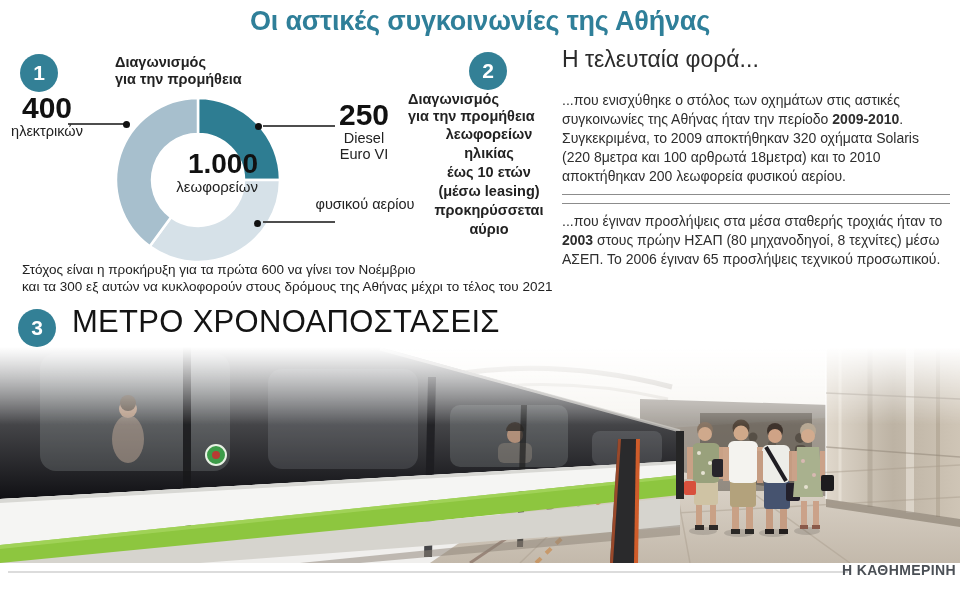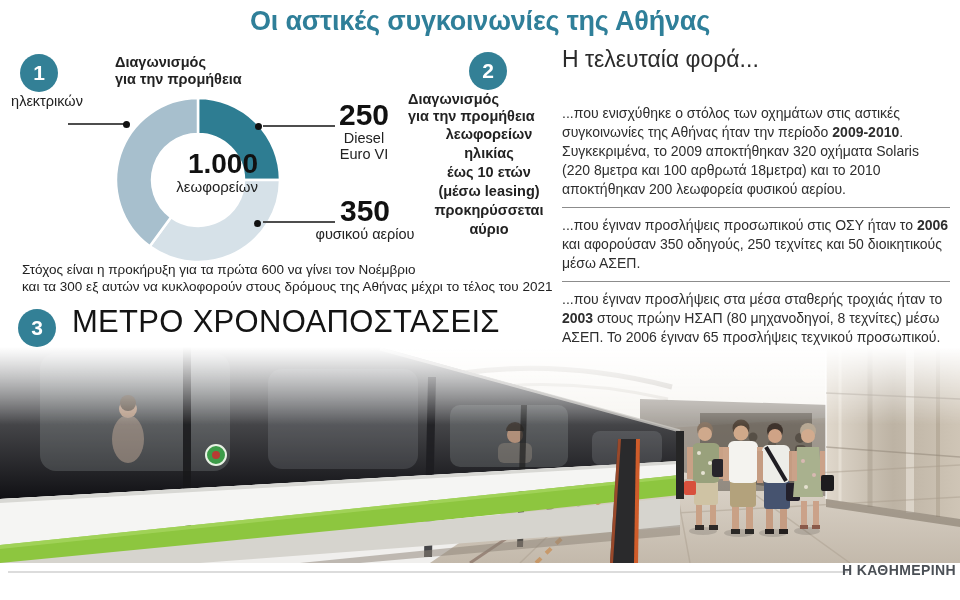--- a/index.html
+++ b/index.html
@@ -19,21 +19,21 @@
   .donut-center{position:absolute;left:138px;top:150px;width:120px;text-align:right}
   .donut-center .num{font-weight:bold;font-size:28px;line-height:28px;color:#111}
   .donut-center .lbl{font-size:15px;color:#222}
   .caption{position:absolute;left:22px;top:261px;width:545px;font-size:13.5px;line-height:17px;
            color:#222;white-space:pre-line}
   .s2col{position:absolute;left:408px;top:91px;width:162px;text-align:center}
   .s2col .val{font-weight:bold;font-size:32px;line-height:32px;margin:3px 0 1px 0}
   .s2col .desc{font-weight:bold;font-size:14.5px;line-height:19px;white-space:pre-line;color:#222}
   .rcol{position:absolute;left:562px;top:46px;width:388px}
   .rcol h2{margin:0;font-size:23px;font-weight:normal;color:#2b2b2b}
-  .rcol .paras{margin-top:31px}
+  .rcol .paras{margin-top:18px}
   .rcol p{margin:0;font-size:14px;line-height:19px;color:#2e2e2e}
   .rcol hr{border:none;border-top:1px solid #8c8c8c;margin:8px 0}
   .b{font-weight:bold}
   .s3-heading{position:absolute;left:72px;top:304px;font-size:31px;color:#141414;letter-spacing:.3px}
   .tomorrow{position:absolute;left:67px;top:355px;background:#0d0d0d;color:#fff;font-weight:bold;
             font-size:14.5px;padding:3px 11px 4px 11px}
   .mcol{position:absolute;top:345px;white-space:nowrap}
   .mcol .name{font-weight:bold;font-size:14.5px;color:#111}
   .mcol .val{font-weight:bold;font-size:30px;line-height:30px;color:#111}
   .mcol .unit{font-weight:bold;font-size:16px;color:#111;margin-left:4px}
@@ -66,29 +66,29 @@
 </div>
 
 <div class="leader" style="left:68px;top:123px;width:56px"></div>
 <div class="dot" style="left:123px;top:121px"></div>
 <div class="leader" style="left:263px;top:125px;width:72px"></div>
 <div class="dot" style="left:255px;top:123px"></div>
 <div class="leader" style="left:263px;top:221px;width:72px"></div>
 <div class="dot" style="left:254px;top:220px"></div>
 
 <div class="callout" style="left:4px;top:93px;width:86px">
+  <div class="num">400</div>
   <div class="lbl">ηλεκτρικών</div>
 </div>
 <div class="callout" style="left:318px;top:100px;width:92px">
   <div class="num">250</div>
   <div class="lbl">Diesel</div>
   <div class="lbl">Euro VI</div>
 </div>
 <div class="callout" style="left:313px;top:196px;width:104px">
-  <div class="num">350</div>
   <div class="lbl">φυσικού αερίου</div>
 </div>
 
 <div class="caption">Στόχος είναι η προκήρυξη για τα πρώτα 600 να γίνει τον Νοέμβριο
 και τα 300 εξ αυτών να κυκλοφορούν στους δρόμους της Αθήνας μέχρι το τέλος του 2021</div>
 
 <div class="badge" style="left:469px;top:52px">
   <span>2</span>
 </div>
 <div class="s2col">
@@ -100,21 +100,20 @@
 (μέσω leasing)
 προκηρύσσεται
 αύριο</div>
 </div>
 
 <div class="rcol">
   <h2>Η τελευταία φορά...</h2>
   <div class="paras">
     <p><span>...που ενισχύθηκε ο στόλος των οχημάτων στις αστικές συγκοινωνίες της Αθήνας ήταν την περίοδο </span><span class="b">2009-2010</span><span>. Συγκεκριμένα, το 2009 αποκτήθηκαν 320 οχήματα Solaris (220 8μετρα και 100 αρθρωτά 18μετρα) και το 2010 αποκτήθηκαν 200 λεωφορεία φυσικού αερίου.</span></p>
     <hr>
-    <p><span>...που έγιναν προσλήψεις προσωπικού στις ΟΣΥ ήταν το </span><span class="b">2006</span><span> και αφορούσαν 350 οδηγούς, 250 τεχνίτες και 50 διοικητικούς μέσω ΑΣΕΠ.</span></p>
     <hr>
     <p><span>...που έγιναν προσλήψεις στα μέσα σταθερής τροχιάς ήταν το </span><span class="b">2003</span><span> στους πρώην ΗΣΑΠ (80 μηχανοδηγοί, 8 τεχνίτες) μέσω ΑΣΕΠ. Το 2006 έγιναν 65 προσλήψεις τεχνικού προσωπικού.</span></p>
   </div>
 </div>
 
 <div class="badge" style="left:18px;top:309px">
   <span>3</span>
 </div>
 <div class="s3-heading">ΜΕΤΡΟ ΧΡΟΝΟΑΠΟΣΤΑΣΕΙΣ</div>
 <div class="tomorrow">Από αύριο</div>

